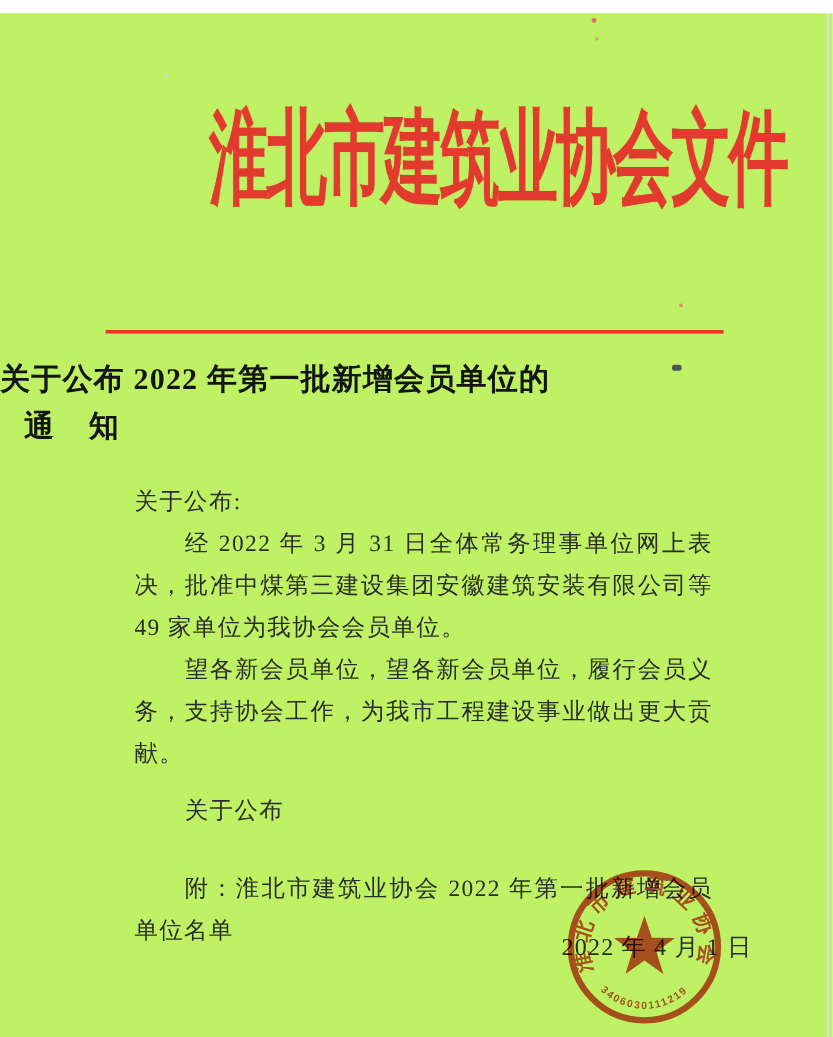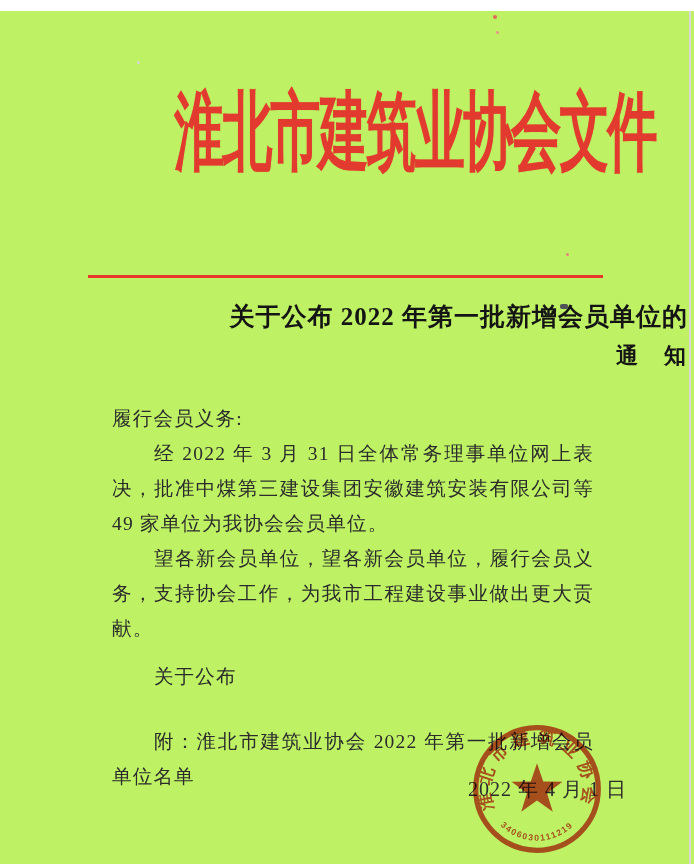--- a/index.html
+++ b/index.html
@@ -55,34 +55,35 @@
     width: 515px;
     height: 3px;
     background: #e8382c;
   }
   
   .doc-title {
     position: absolute;
     top: 289px;
     left: 0;
     right: 6px;
-    text-align: right;
+    text-align: left;
     font-weight: bold;
     color: #141414;
   }
   .doc-title .line1 {
     font-size: 25px;
     letter-spacing: 1px;
     line-height: 33px;
   }
   .doc-title .line2 {
-    font-size: 22px;
+    font-size: 25px;
     letter-spacing: 2px;
     line-height: 33px;
     margin-top: 6px;
+    padding-left: 20px;
   }
   
   .doc-body {
     position: absolute;
     top: 390px;
     left: 112px;
     width: 482px;
     font-size: 19.5px;
     line-height: 35px;
     letter-spacing: 1.2px;
@@ -161,21 +162,21 @@
 
 
   <div class="red-line"></div>
 
   <div class="doc-title">
     <div class="line1">关于公布 2022 年第一批新增会员单位的</div>
     <div class="line2">通　知</div>
   </div>
 
   <div class="doc-body">
-    <p class="salutation">履行会员义务:</p>
+    <p class="salutation">关于公布:</p>
     <p class="indent">经 2022 年 3 月 31 日全体常务理事单位网上表决，批准中煤第三建设集团安徽建筑安装有限公司等 49 家单位为我协会会员单位。</p>
     <p class="indent">望各新会员单位，望各新会员单位，履行会员义务，支持协会工作，为我市工程建设事业做出更大贡献。</p>
     <p class="indent closing">关于公布</p>
     <p class="indent attachment">附：淮北市建筑业协会 2022 年第一批新增会员单位名单</p>
   </div>
 
   <div class="issue-date">2022 年 4 月 1 日</div>
 
   <svg class="seal" viewBox="0 0 140 140">
     <circle class="ring" cx="70" cy="70" r="64"></circle>

